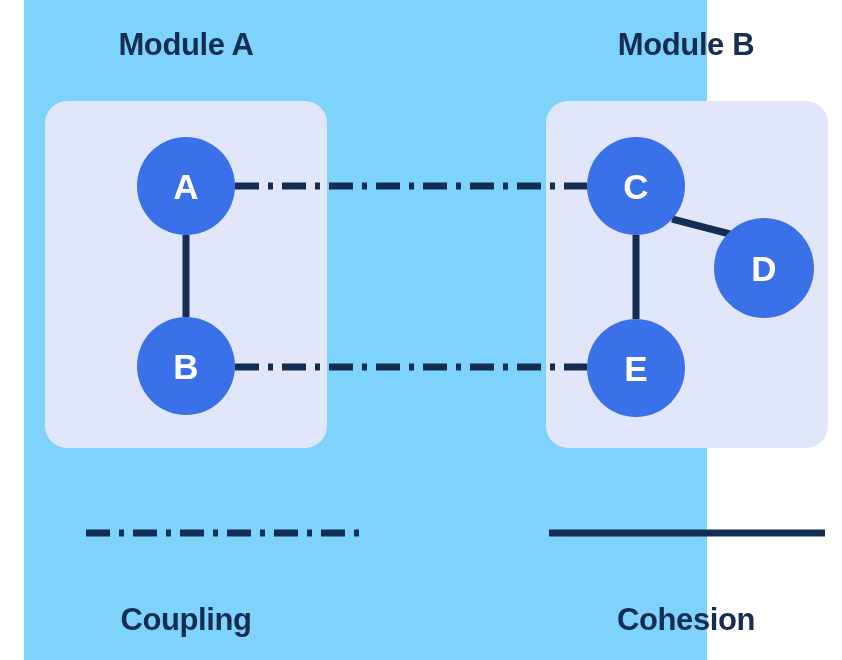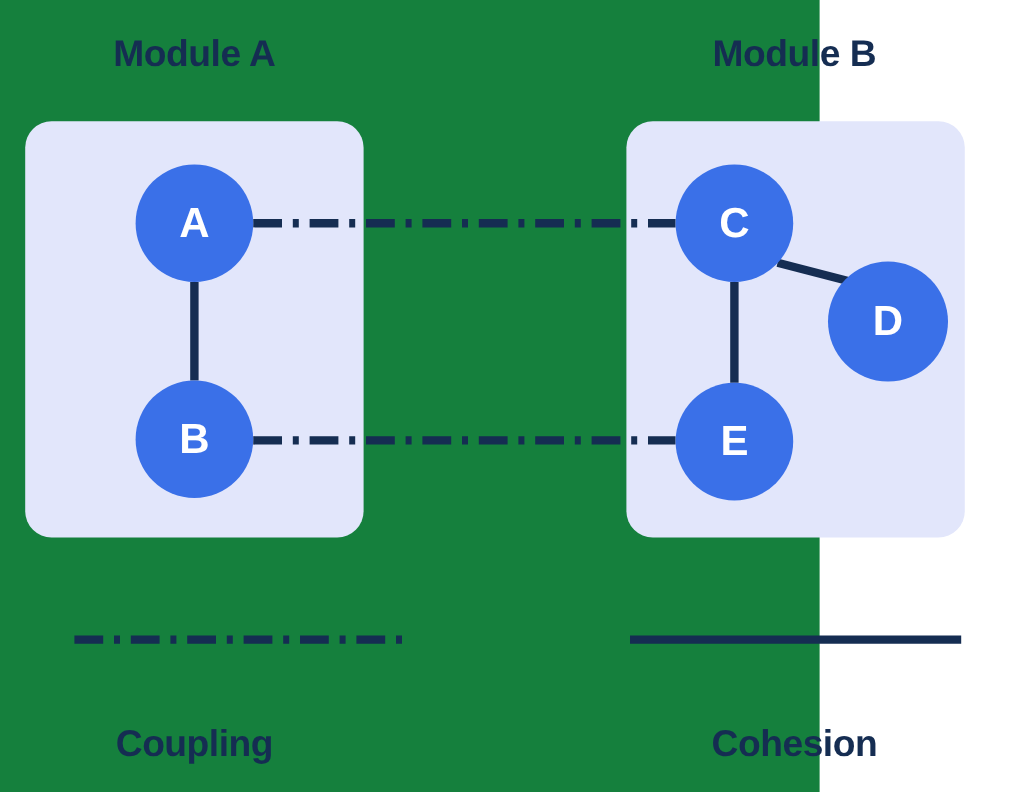--- a/index.html
+++ b/index.html
@@ -10,21 +10,22 @@
   body {
     width: 842px;
     height: 660px;
     font-family: "Liberation Sans", sans-serif;
     overflow: hidden;
   }
   #stage {
     position: relative;
     width: 683px;
     height: 660px;
-    background: #15803d;
+    background: #7dd3fc;
+    margin-left: 24px;
   }
   #diagram-svg {
     position: absolute;
     left: 0;
     top: 0;
     width: 842px;
     height: 660px;
     display: block;
   }
   .module-title {

